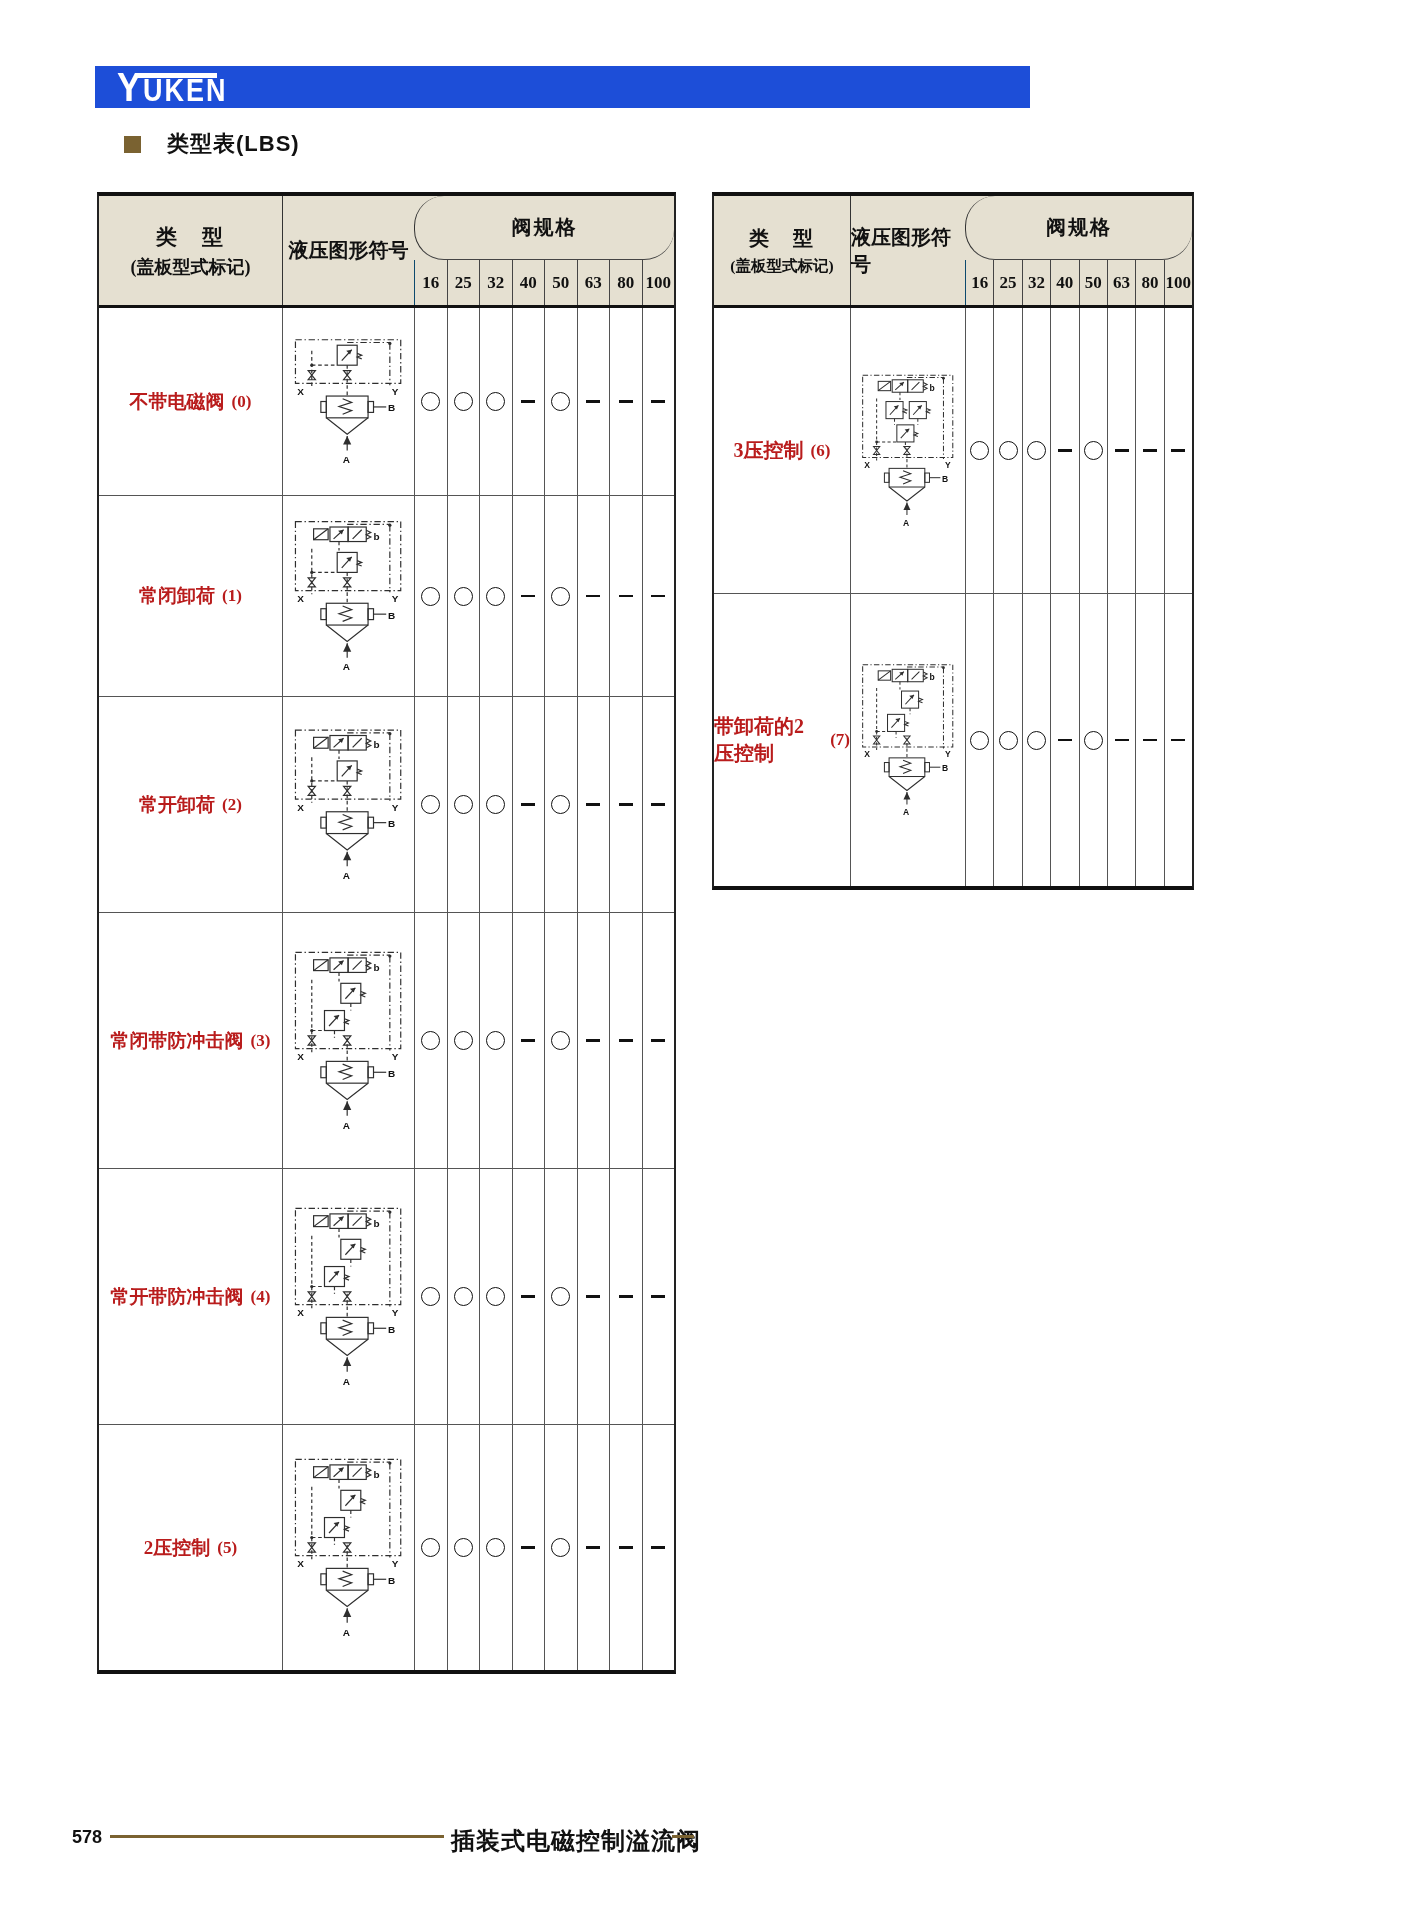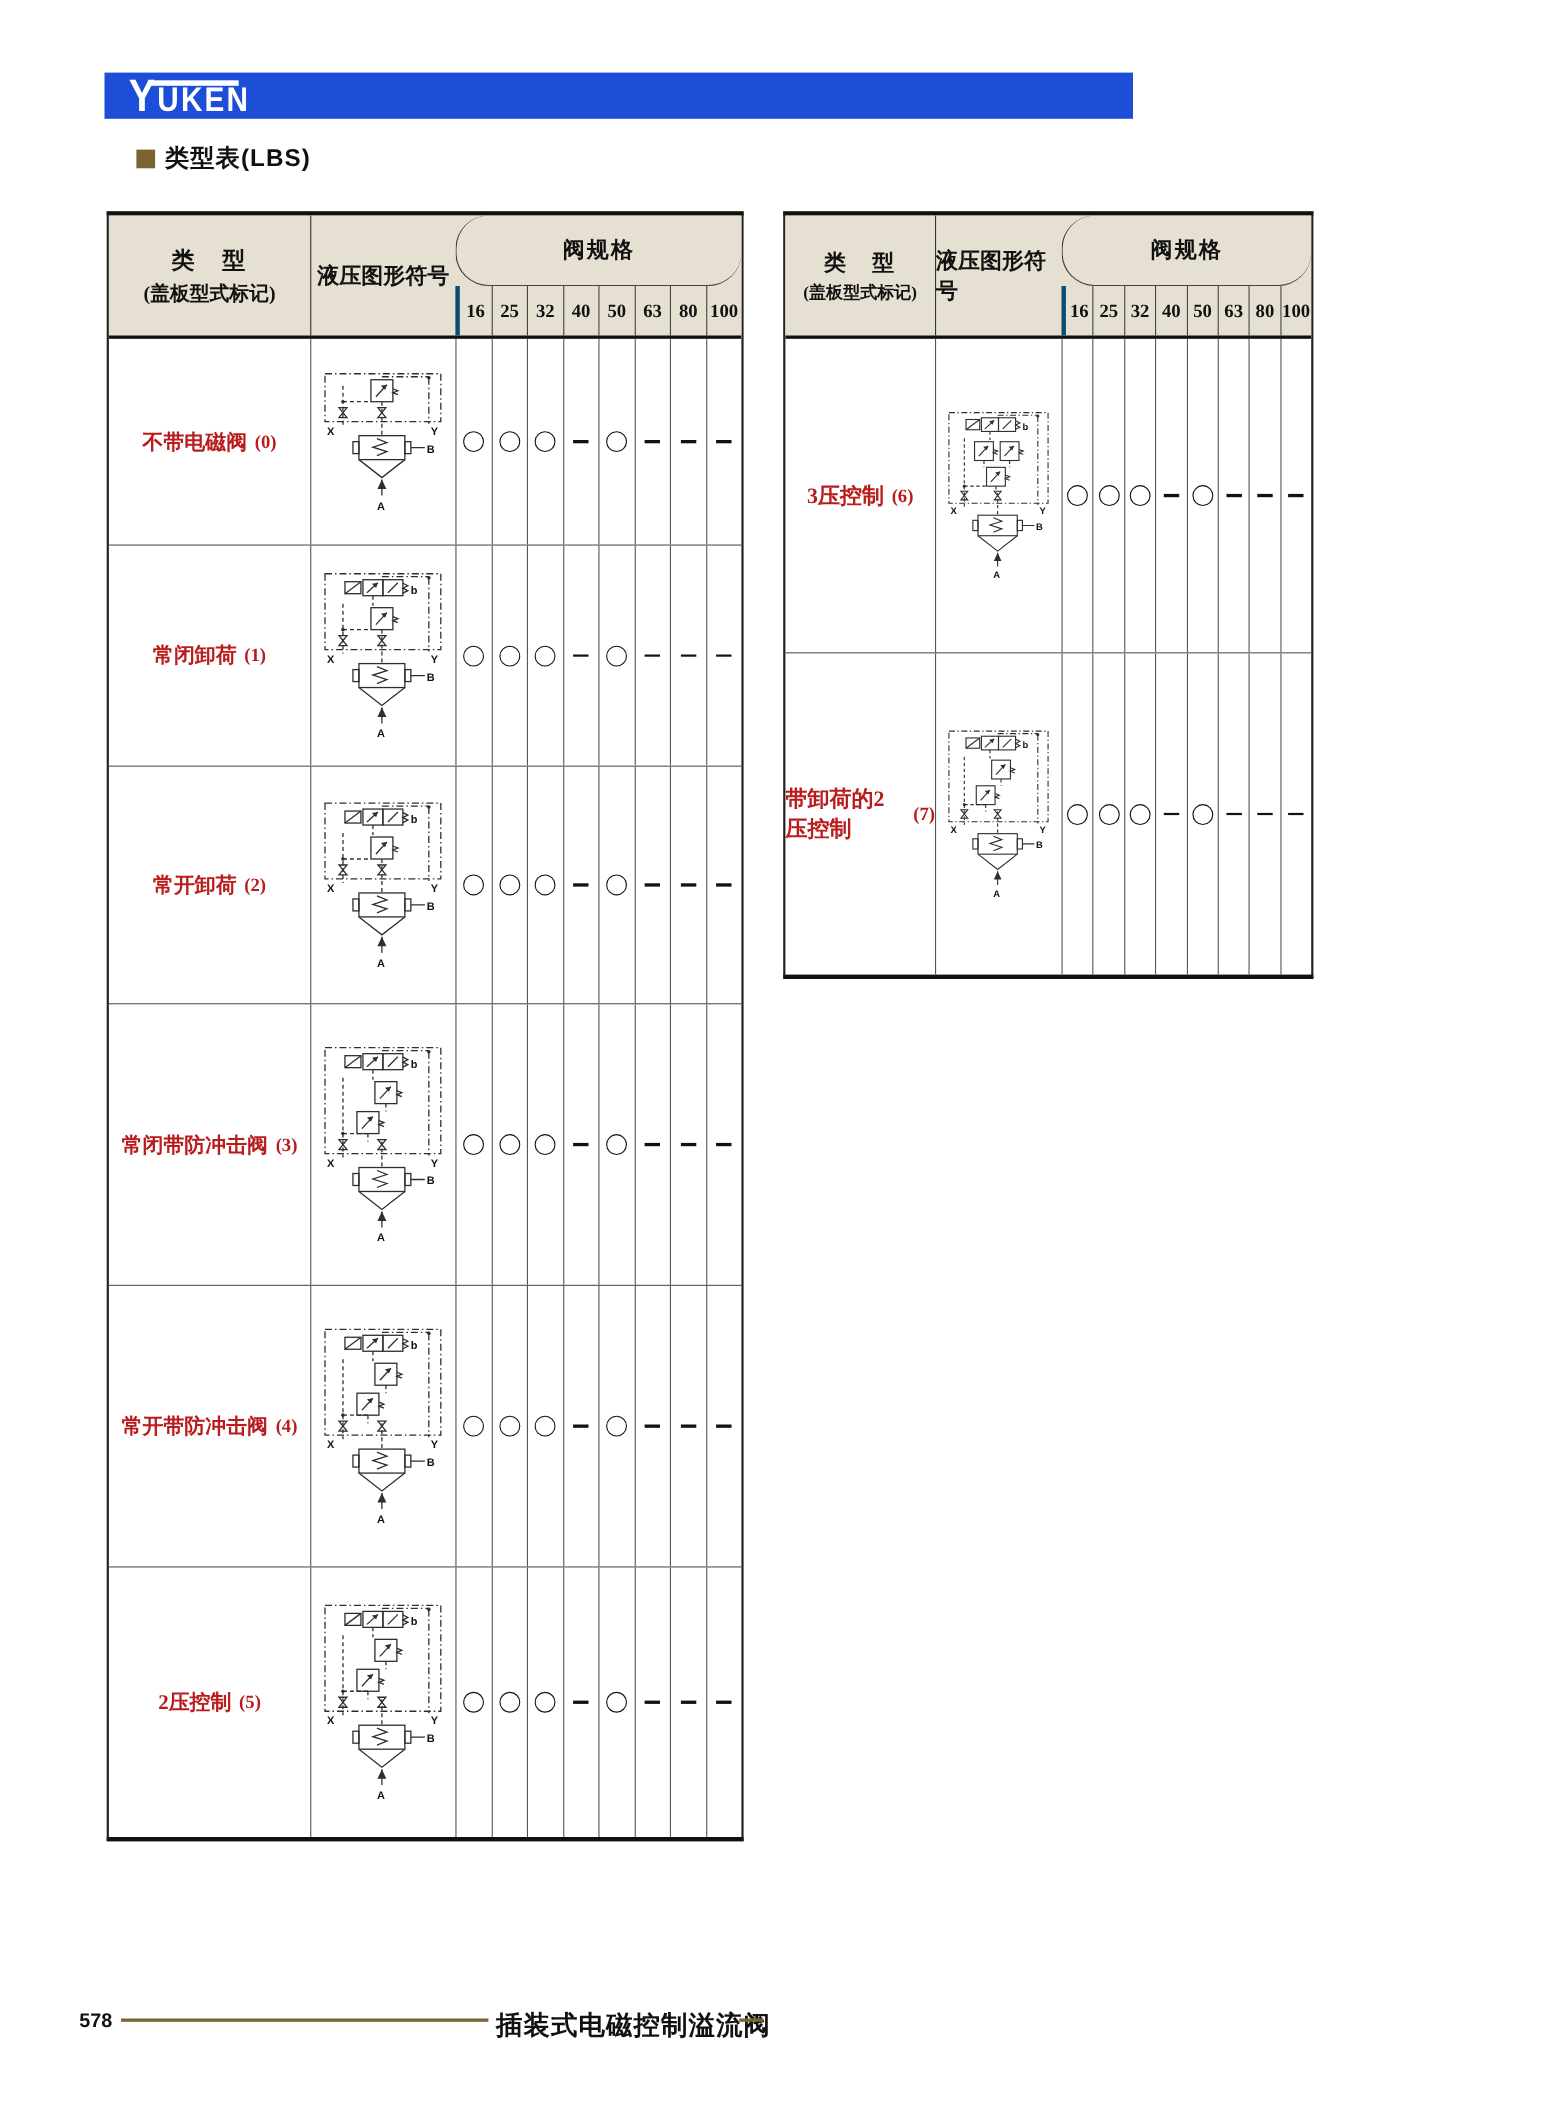--- a/index.html
+++ b/index.html
@@ -8,38 +8,38 @@
 
   
   .brandbar{position:absolute;left:95px;top:66px;width:935px;height:42px;background:#1d4ed8;}
   .logo{position:absolute;left:22px;top:0;height:42px;display:flex;align-items:center;}
   .logo-text{color:#fff;font-weight:bold;font-size:27px;letter-spacing:2px;
              transform:scaleY(1.15);transform-origin:center;}
   .logo-text::first-letter{font-size:36px;}
   .logo-bar{position:absolute;left:40px;top:7px;width:82px;height:5px;background:#fff;}
 
   
-  .section-head{position:absolute;left:97px;top:129px;display:flex;align-items:center;gap:9px;padding-left:27px;}
+  .section-head{position:absolute;left:97px;top:129px;display:flex;align-items:center;gap:26px;padding-left:27px;}
   .bullet{width:17px;height:17px;background:#7a6231;display:inline-block;}
   .section-title{font-size:22px;font-weight:bold;letter-spacing:1px;}
 
   
   .ttable{position:absolute;border-top:4px solid #111;border-bottom:4px solid #111;
           border-left:2px solid #222;border-right:2px solid #222;box-sizing:content-box;}
   .thead{display:grid;background:#e5e0d1;border-bottom:3px solid #111;}
   .hcell{display:flex;flex-direction:column;align-items:center;justify-content:center;
          font-family:"Liberation Serif","DejaVu Serif",serif;font-weight:bold;color:#111;}
   .h-type{grid-row:1/3;grid-column:1;}
   .h-type-1{font-size:21px;letter-spacing:2px;}
   .h-type-2{font-size:18px;margin-top:4px;}
   .h-symbol{grid-row:1/3;grid-column:2;border-left:1px solid #333;font-size:20px;}
   .h-spec{grid-row:1;grid-column:3/11;border-left:1px solid #333;border-bottom:1px solid #444;
           font-size:20px;letter-spacing:2px;border-radius:30px;}
   .h-size{grid-row:2;border-left:1px solid #444;font-size:17px;}
-  .h-size.first{border-left:4px solid #0c4a6e;}
+  .h-size.first{border-left:1px solid #0c4a6e;}
 
   .trow{display:grid;border-bottom:1px solid #555;}
   .trow.last{border-bottom:none;}
   .tcell{display:flex;align-items:center;justify-content:center;}
   .t-type{flex-direction:row;gap:7px;
           font-family:"Liberation Serif","DejaVu Serif",serif;font-weight:bold;color:#b91c1c;}
   .t-name{font-size:19px;}
   .t-code{font-size:17px;font-weight:bold;}
   .t-symbol{border-left:1px solid #555;}
   .t-mark{border-left:1px solid #555;}

